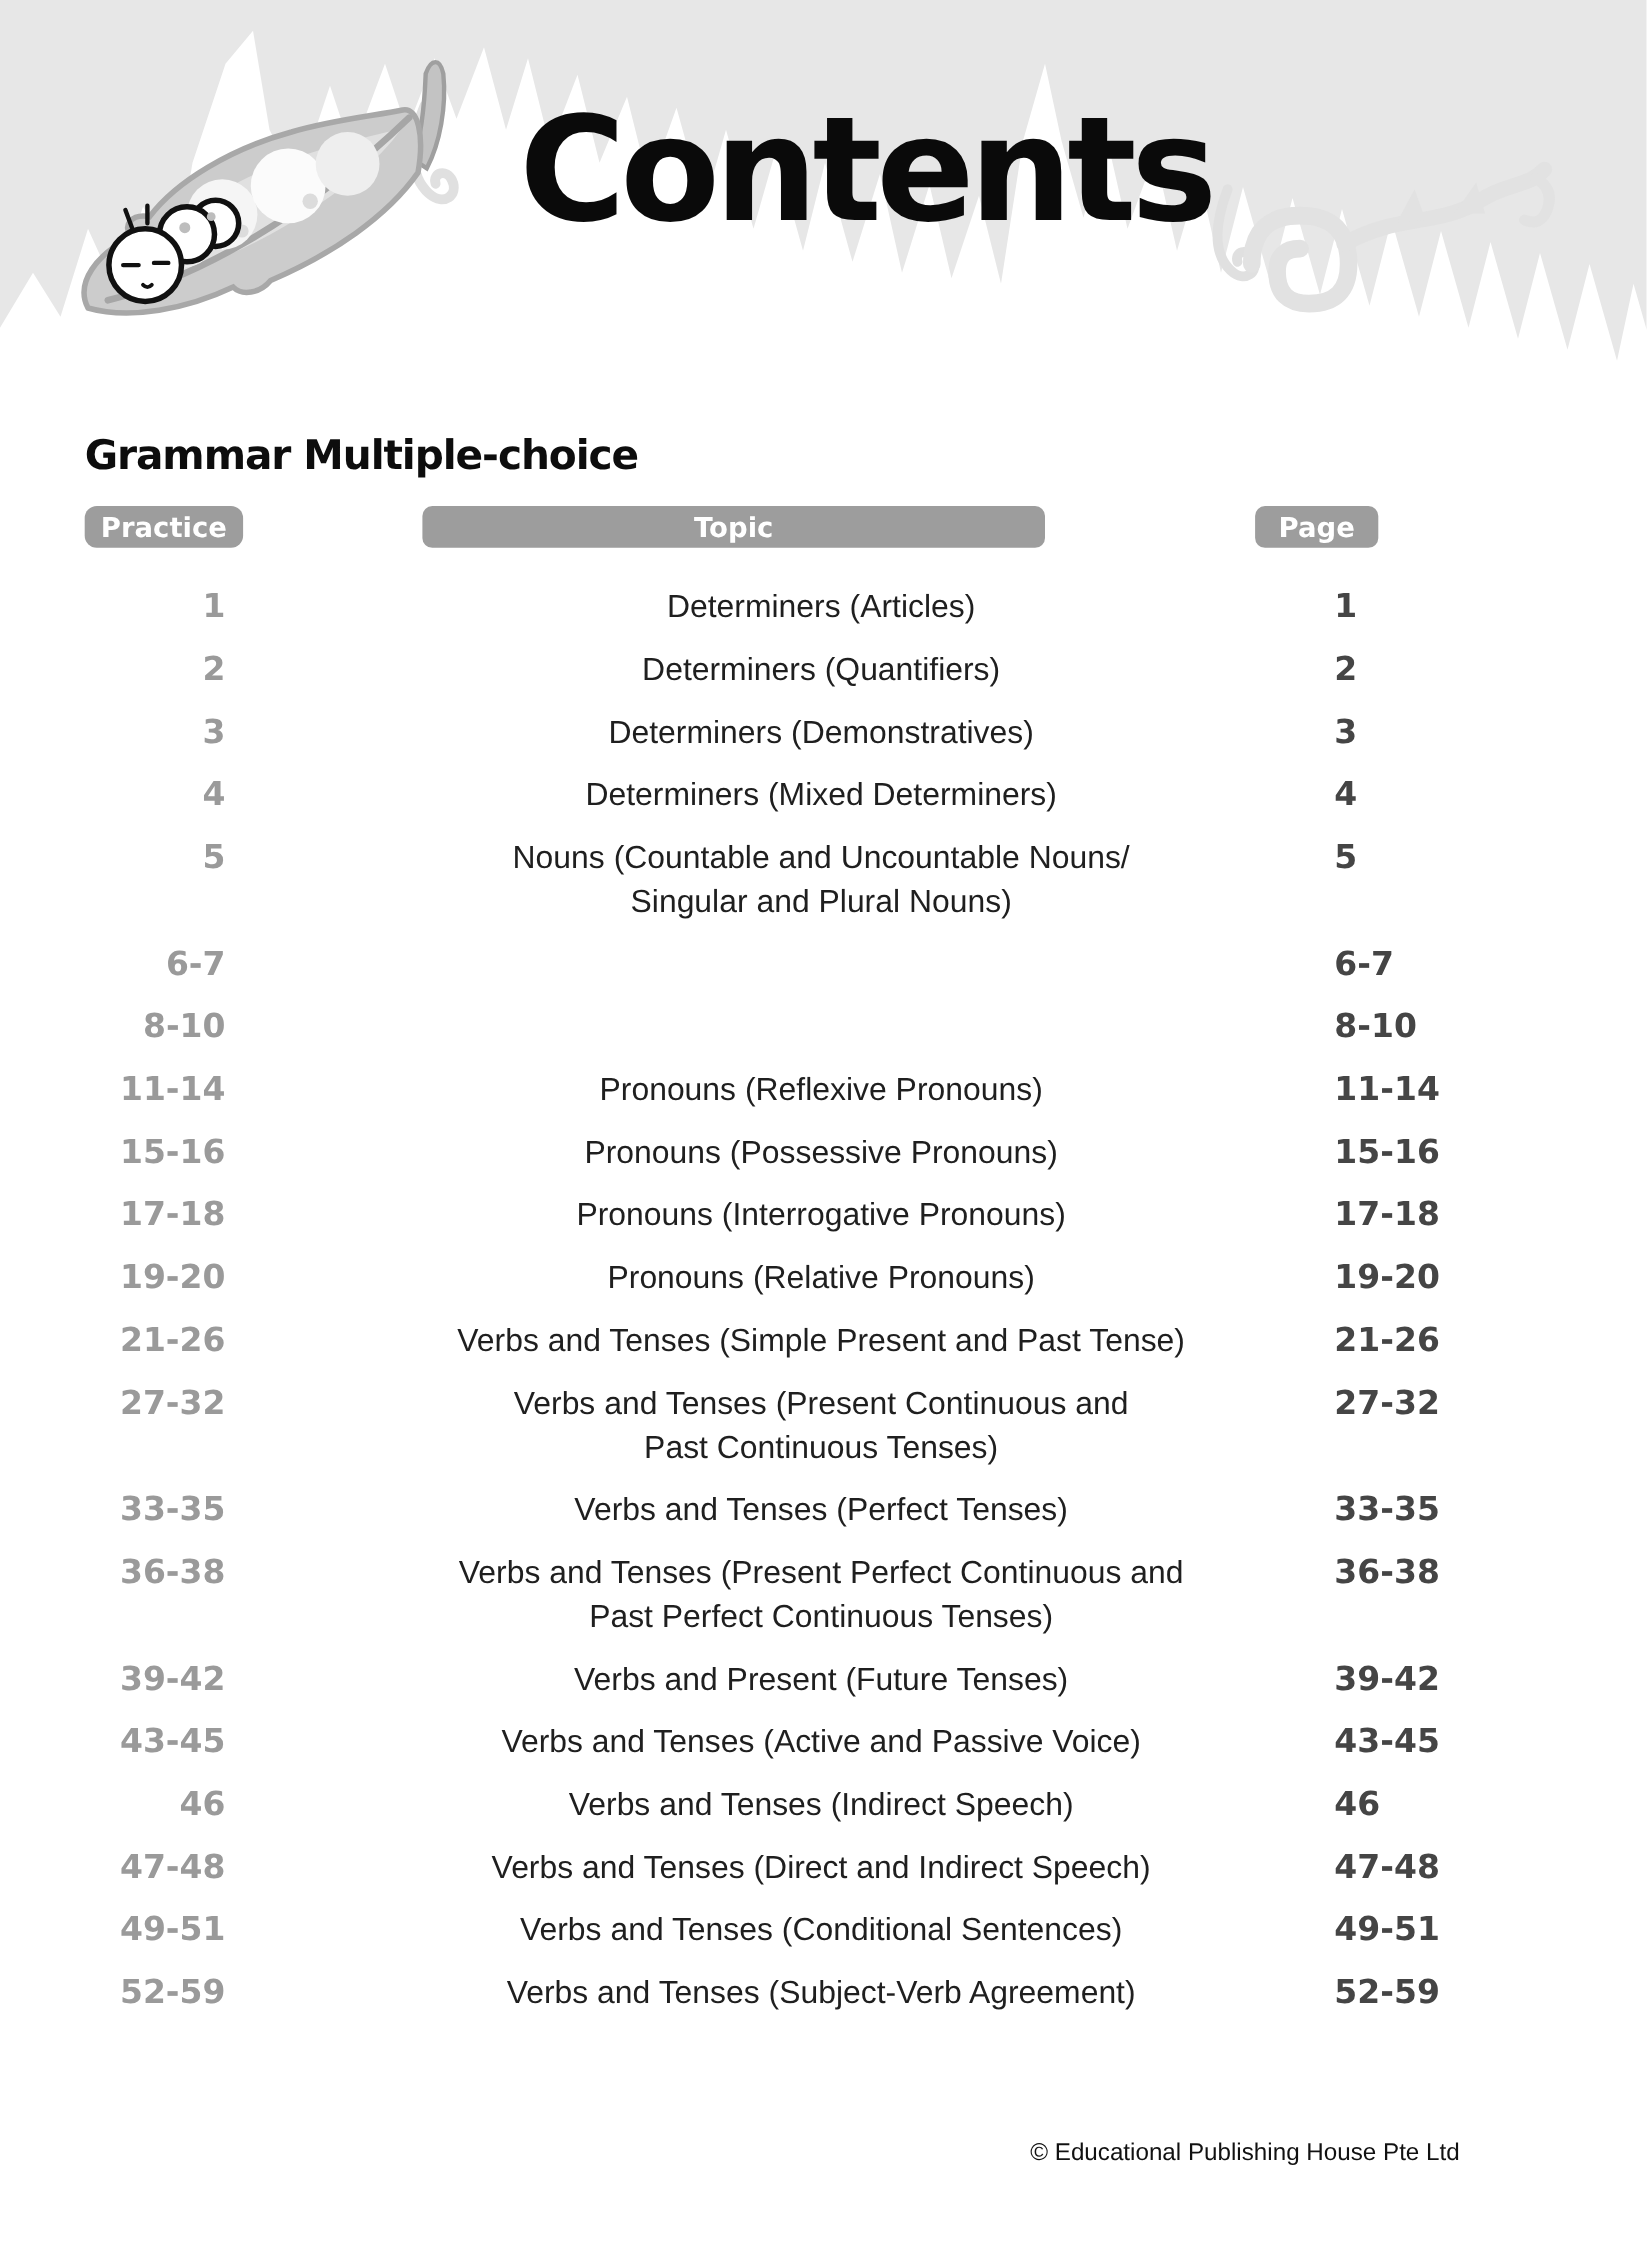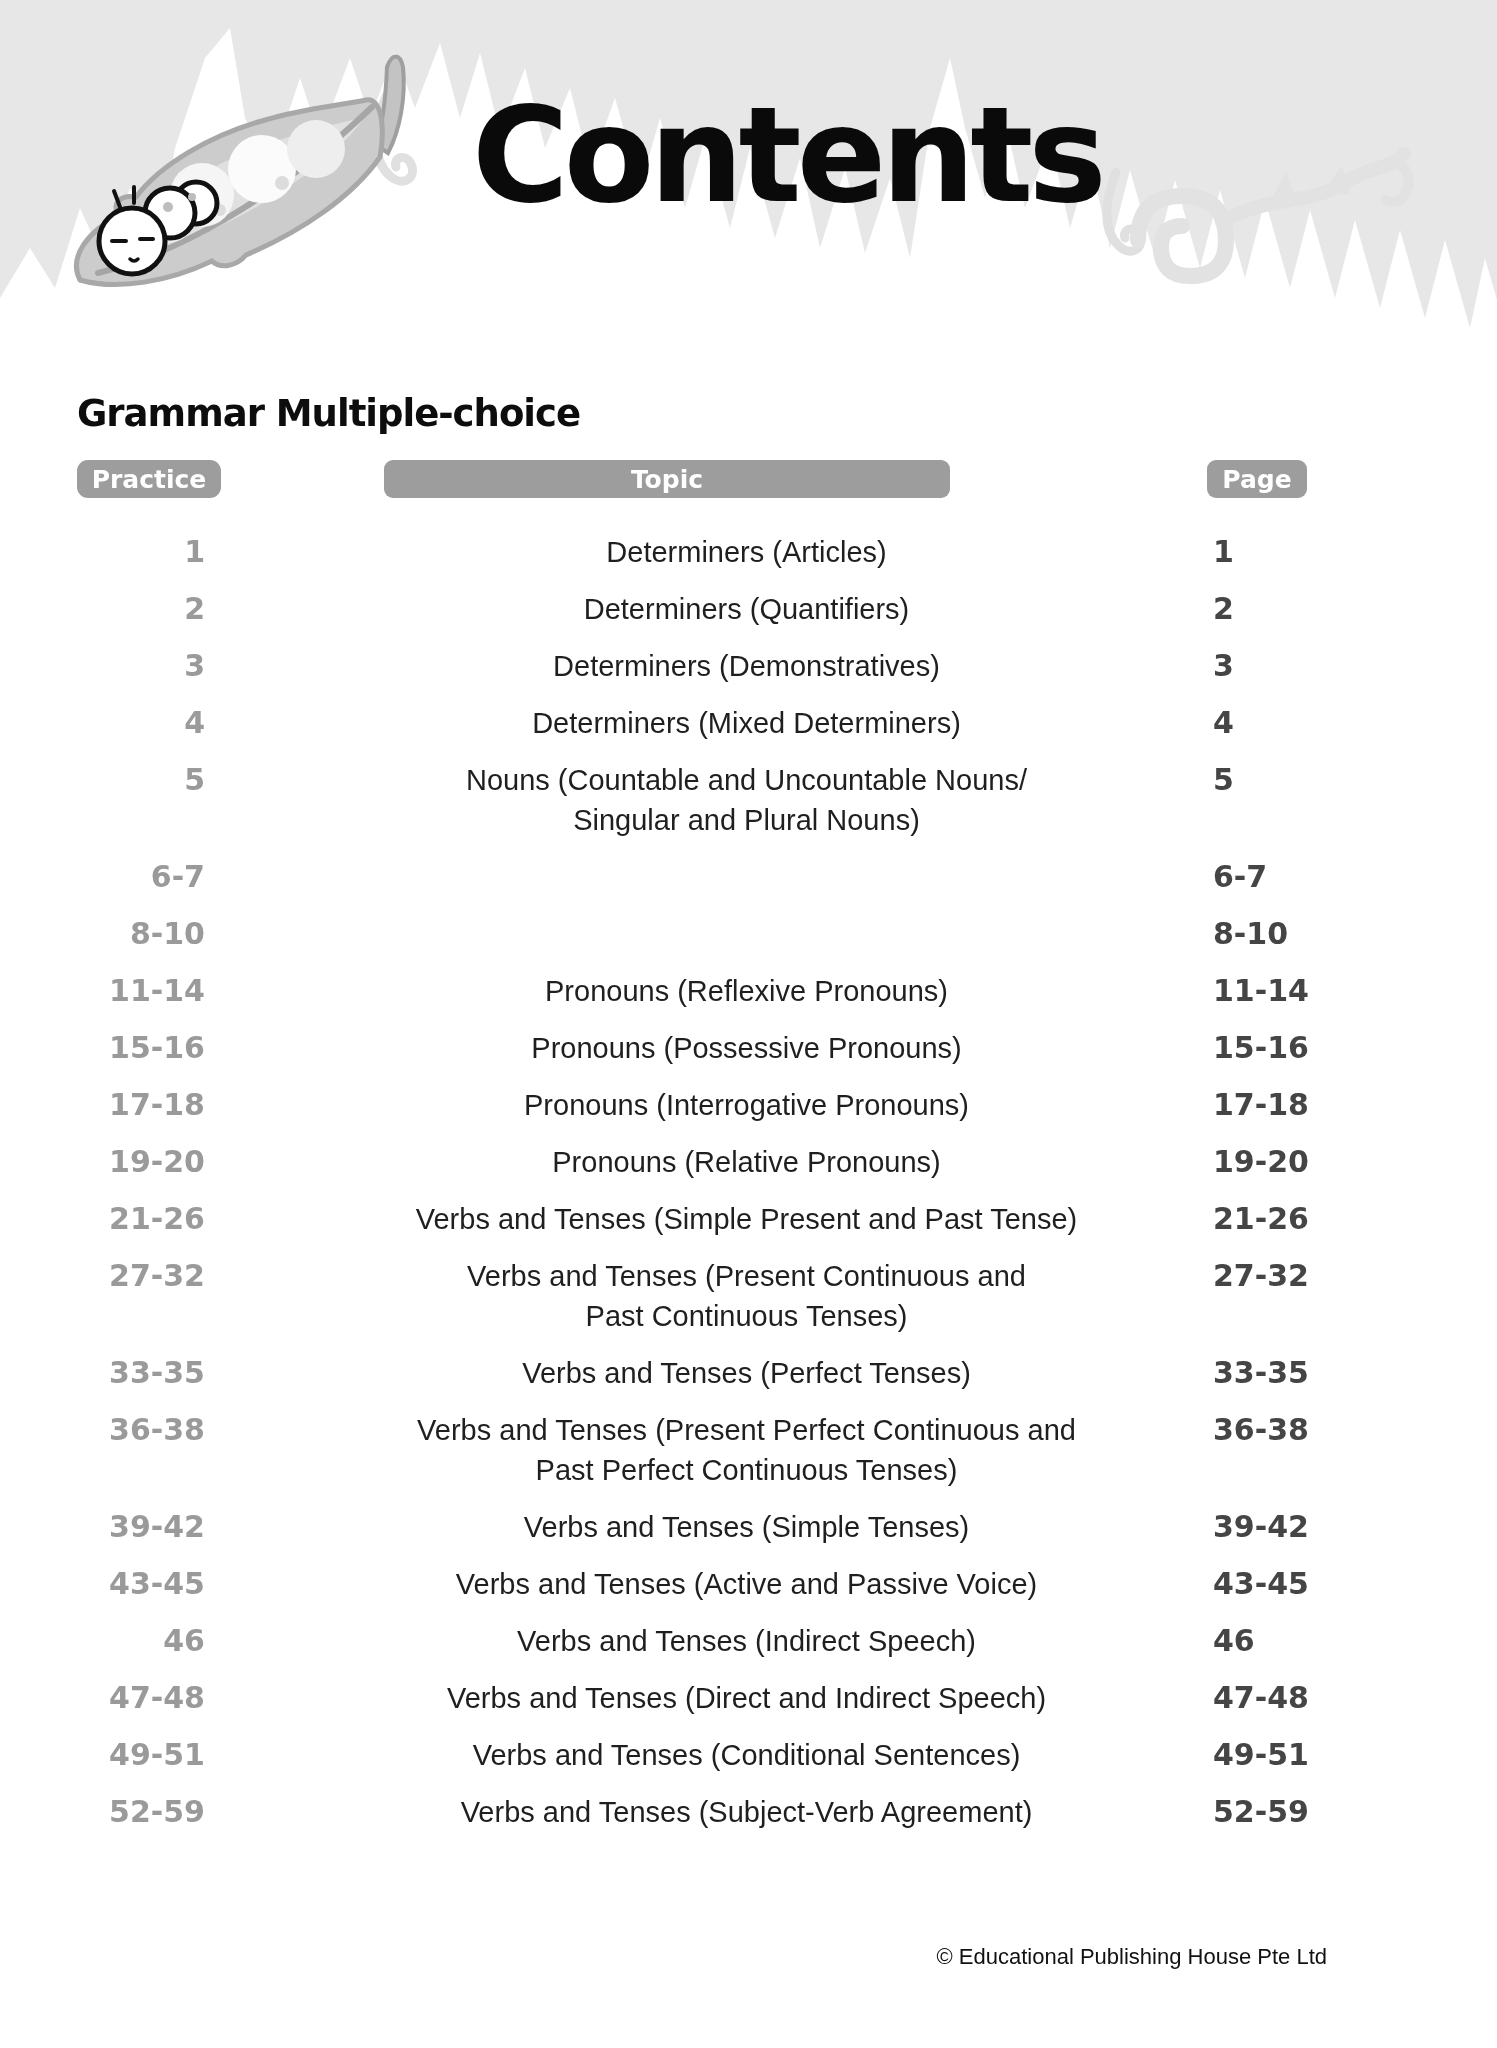--- a/index.html
+++ b/index.html
@@ -36,21 +36,21 @@
   .pill{
     top:460px;height:38px;
     background:#9d9d9d;
     border-radius:9px;
     color:#ffffff;
     font-weight:bold;font-size:25px;
     text-align:center;line-height:40px;
   }
   .pill-practice{left:77px;width:144px;border-radius:11px;}
   .pill-topic{left:336px;width:566px;margin-left:48px;}
-  .pill-page{left:1207px;width:100px;}
+  .pill-page{left:1141px;width:112px;}
 
   
   .rows{left:0;top:532px;width:1497px;}
   .row{position:relative;margin-bottom:17px;min-height:40px;}
   .row .practice{
     position:absolute;left:0;top:0;width:205px;
     text-align:right;
     font-size:30px;font-weight:bold;color:#9a9a9a;
     line-height:40px;letter-spacing:0px;
   }
@@ -246,21 +246,21 @@
     <div class="topic">
         <div>Verbs and Tenses (Present Perfect Continuous and</div>
         <div>Past Perfect Continuous Tenses)</div>
       </div>
     <span class="page">36-38</span>
   </div>
 
   <div class="row">
     <span class="practice">39-42</span>
     <div class="topic">
-        <div>Verbs and Tenses (Simple Tenses)</div>
+        <div>Verbs and Present (Future Tenses)</div>
       </div>
     <span class="page">39-42</span>
   </div>
 
   <div class="row">
     <span class="practice">43-45</span>
     <div class="topic">
         <div>Verbs and Tenses (Active and Passive Voice)</div>
       </div>
     <span class="page">43-45</span>

